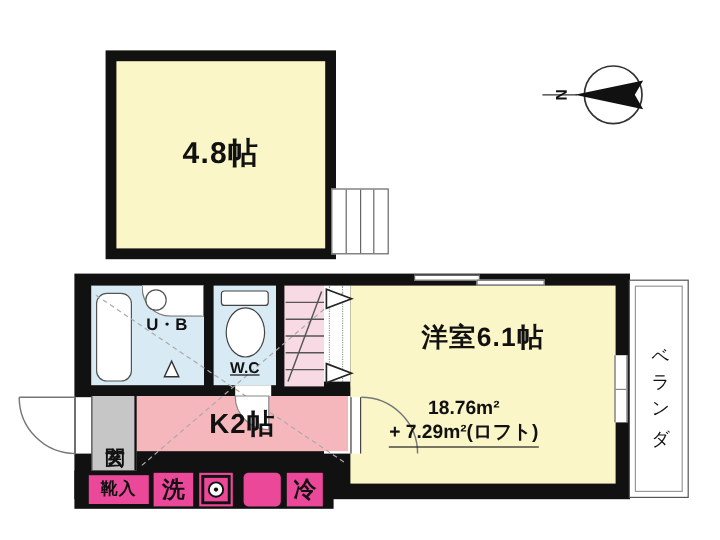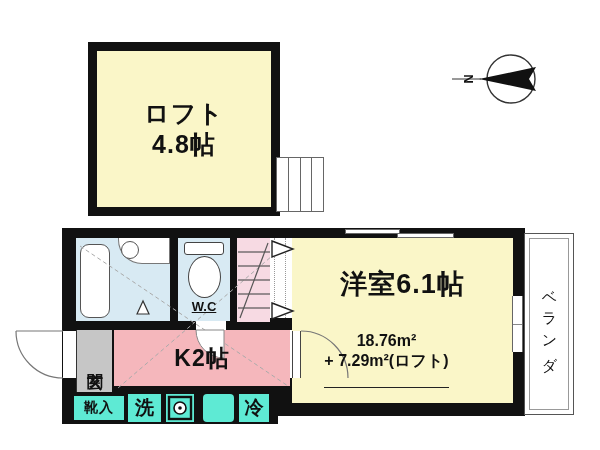--- a/index.html
+++ b/index.html
@@ -23,85 +23,85 @@
   .ub{left:76px;top:238px;width:94px;height:83px;}
   .wc{left:178px;top:238px;width:52px;height:83px;}
   .stairs{left:237px;top:238px;width:33px;height:84px;}
   .door-track{left:270px;top:238px;width:22px;height:84px;background:#fff;}
   .door-track i{position:absolute;top:0;bottom:0;border-left:1px dotted #999;}
   .track-stub{left:270px;top:318px;width:22px;height:12px;background:#111;}
   .door-gap-w{left:270px;top:330px;width:22px;height:48px;background:#fff;}
   .west{left:292px;top:238px;width:221px;height:165px;}
   .genkan{left:76px;top:330px;width:38px;height:62px;border-left:1px solid #333;border-right:2px solid #111;
           display:flex;align-items:center;justify-content:center;}
-  .kitchen{left:114px;top:330px;width:176px;height:56px;display:flex;align-items:center;justify-content:center;}
+  .kitchen{left:114px;top:330px;width:176px;height:46px;display:flex;align-items:center;justify-content:center;}
   .vtext{writing-mode:vertical-rl;text-orientation:upright;}
   
   .tub{left:80px;top:244px;width:28px;height:72px;background:#fff;border:1.5px solid #555;border-radius:9px;}
   .counter{left:118px;top:238px;width:52px;height:26px;background:#fff;border:1px solid #777;border-top:none;
            border-bottom-left-radius:24px;box-sizing:border-box;}
   .basin{left:121px;top:241px;width:16px;height:16px;background:#fff;border:1.5px solid #555;border-radius:50%;}
   .ub-label{left:108px;top:262px;width:62px;text-align:center;font-size:14px;font-weight:600;z-index:10;}
   .tank{left:184px;top:242px;width:40px;height:13px;background:#fff;border:1.5px solid #444;border-radius:3px;box-sizing:border-box;}
   .bowl{left:188px;top:256px;width:33px;height:42px;background:#fff;border:1.5px solid #444;border-radius:50%;box-sizing:border-box;}
   .wc-label{left:178px;top:299px;width:52px;text-align:center;font-size:13px;font-weight:600;z-index:10;text-decoration:underline;}
-  .west-label{left:292px;top:266px;width:221px;text-align:center;font-size:27px;font-weight:bold;letter-spacing:1px;z-index:10;}
+  .west-label{left:292px;top:266px;width:221px;text-align:center;font-size:22px;font-weight:bold;letter-spacing:1px;z-index:10;}
   .area-block{left:291px;top:331px;width:191px;text-align:center;font-size:16px;font-weight:600;line-height:1.25;z-index:10;}
   .area-block span{display:inline-block;}
-  .area-sum{border-bottom:1.5px solid #222;padding-bottom:16px;text-align:center;}
+  .area-sum{border-bottom:1.5px solid #222;padding-bottom:1px;text-align:center;}
   .genkan-label{font-size:16px;font-weight:bold;letter-spacing:2px;z-index:10;position:relative;}
   .kitchen-label{font-size:23px;font-weight:bold;letter-spacing:1px;z-index:10;position:relative;}
   .leaf{left:292px;top:331px;width:9px;height:47px;background:#fff;border-left:1px solid #444;border-right:1px solid #444;box-sizing:border-box;z-index:4;}
   .wc-doorgap{left:196px;top:321px;width:30px;height:9px;background:#fff;z-index:2;}
   .entry-doorgap{left:63px;top:331px;width:13px;height:47px;background:#fff;}
   
   .winpane{background:#fff;border:1px solid #666;box-sizing:border-box;z-index:6;}
   .wp1{left:345px;top:229px;width:55px;height:5px;}
   .wp2{left:397px;top:233px;width:57px;height:5px;}
   .vwin{left:512px;top:296px;width:11px;height:56px;background:#fff;border-left:1px solid #666;border-right:1px solid #666;box-sizing:border-box;z-index:6;}
   .vwin i{position:absolute;left:0;right:0;top:50%;border-top:1px solid #888;}
   
   .veranda{left:524px;top:233px;width:50px;height:182px;border:1.2px solid #555;box-sizing:border-box;
            display:flex;align-items:center;justify-content:center;}
   .veranda-inner{position:absolute;left:4px;top:4px;right:4px;bottom:4px;border:1px solid #999;}
   .veranda-label{font-size:15px;letter-spacing:5px;z-index:10;position:relative;}
   
-  .box{background:#5eead4;display:flex;align-items:center;justify-content:center;font-weight:bold;z-index:3;box-sizing:border-box;}
+  .box{background:#ec4899;display:flex;align-items:center;justify-content:center;font-weight:bold;z-index:3;box-sizing:border-box;}
   .shoe{left:74px;top:396px;width:50px;height:24px;font-size:14px;letter-spacing:1px;}
   .washer{left:128px;top:394px;width:33px;height:28px;font-size:19px;}
   .stove{left:166px;top:394px;width:28px;height:28px;}
   .sink2{left:203px;top:394px;width:31px;height:28px;border-radius:4px;}
   .fridge{left:239px;top:394px;width:30px;height:28px;font-size:19px;}
   .overlay{left:0;top:0;width:600px;height:450px;z-index:5;pointer-events:none;}
 </style>
 </head>
 <body>
 
 <div class="canvas">
 
   <div class="abs loft room" style="background-color: rgb(250, 246, 200);">
     <div class="loft-label">
-      <span>ロフト</span>
       <span>4.8帖</span>
     </div>
   </div>
   <div class="abs ladder">
     <div></div>
     <div></div>
     <div></div>
     <div></div>
   </div>
 
   <div class="abs unit-base"></div>
   <div class="abs appl-band"></div>
 
   <div class="abs ub room" style="background-color: rgb(216, 234, 243);"></div>
   <div class="abs tub"></div>
   <div class="abs counter"></div>
   <div class="abs basin"></div>
+  <div class="abs ub-label">U・B</div>
 
   <div class="abs wc room" style="background-color: rgb(216, 234, 243);"></div>
   <div class="abs tank"></div>
   <div class="abs bowl"></div>
   <div class="abs wc-label">W.C</div>
   <div class="abs wc-doorgap"></div>
 
   <div class="abs stairs room" style="background-color: rgb(247, 218, 227);"></div>
   <div class="abs door-track">
     <i style="left:4px"></i>

